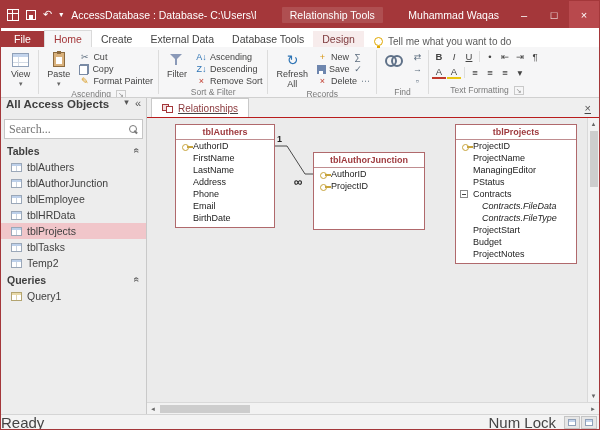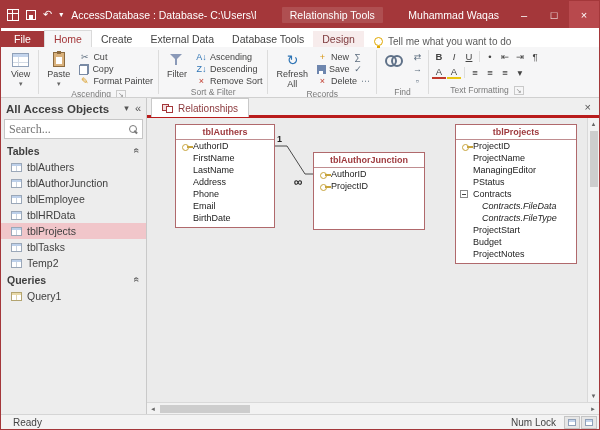--- a/index.html
+++ b/index.html
@@ -75,21 +75,21 @@
   .tfrow { display:flex; align-items:center; gap:1px; height:16px; }
   .tfbtn { min-width:14px; height:15px; display:flex; align-items:center; justify-content:center; font-size:9.5px; color:#444; padding:0 1px; }
   .tfbtn.b { font-weight:bold; } .tfbtn.i { font-style:italic; } .tfbtn.u { text-decoration:underline; }
   .tfbtn.fontcolor { border-bottom:2px solid #C0392B; height:13px; }
   .tfbtn.hlcolor { border-bottom:2px solid #E8C410; height:13px; }
   .tfsep { width:1px; height:11px; background:#DCDCDC; margin:0 2px; }
   
   .bodyrow { flex:1; min-height:0; display:flex; }
   
   .nav { width:146px; flex:none; background:#EDEDED; border-right:1px solid #C9C9C9; display:flex; flex-direction:column; font-size:10.5px; }
-  .nav-header { height:21px; flex:none; display:flex; align-items:center; padding:0 5px; gap:4px; }
+  .nav-header { height:21px; flex:none; display:flex; align-items:flex-start; padding:0 5px; gap:4px; }
   .nav-title { font-weight:bold; font-size:11.5px; color:#3F3F3F; white-space:nowrap; }
   .nav-hbtn { margin-left:auto; color:#555; font-size:9px; line-height:1; }
   .nav-hbtn.shutter { margin-left:2px; font-size:11px; }
   .nav-search { height:20px; flex:none; margin:0 3px 3px; background:#fff; border:1px solid #C6C6C6; display:flex; align-items:center; padding:0 4px; }
   .nav-search input { flex:1; border:none; outline:none; font-size:12px; font-family:Liberation Serif, serif; color:#555; background:transparent; min-width:0; }
   .icon-mag { width:9px; height:9px; position:relative; flex:none; }
   .icon-mag::before { content:""; position:absolute; left:0; top:0; width:6px; height:6px; border:1.5px solid #7A7A7A; border-radius:50%; }
   .icon-mag::after { content:""; position:absolute; left:5.5px; top:5.5px; width:4px; height:1.5px; background:#7A7A7A; transform:rotate(45deg); transform-origin:0 0; }
   .nav-tree { flex:1; overflow:hidden; }
   .nav-section { height:17px; display:flex; align-items:center; padding:0 6px; font-weight:bold; color:#3F3F3F; }
@@ -97,21 +97,21 @@
   .nav-item { height:16px; display:flex; align-items:center; gap:5px; padding:0 4px 0 10px; color:#3F3F3F; white-space:nowrap; }
   .nav-item.selected { background:#F1C6CA; }
   .icon-table { display:inline-block; width:11px; height:9px; border:1px solid #9AA7B8; background:#fff; position:relative; flex:none; }
   .icon-table::before { content:""; position:absolute; left:0; right:0; top:0; height:2px; background:#BDD0EA; }
   .icon-table::after { content:""; position:absolute; left:4px; top:2px; bottom:0; width:1px; background:#C9D2DE; }
   .icon-query { display:inline-block; width:11px; height:9px; border:1px solid #B3A470; background:#fff; position:relative; flex:none; }
   .icon-query::before { content:""; position:absolute; left:0; right:0; top:0; height:2px; background:#E8D9A8; }
   .icon-query::after { content:""; position:absolute; left:4px; top:2px; bottom:0; width:1px; background:#DDD3B0; }
   
   .main { flex:1; min-width:0; display:flex; flex-direction:column; background:#EBEBEB; }
-  .doctab-bar { height:20px; flex:none; background:#EFEFEF; border-bottom:3px solid #b91c1c; display:flex; align-items:flex-start; padding-left:4px; }
+  .doctab-bar { height:20px; flex:none; background:#EFEFEF; border-bottom:1px solid #b91c1c; display:flex; align-items:center; padding-left:4px;text-decoration:underline; }
   .doctab { background:#fff; border:1px solid #C9C9C9; border-bottom:none; height:19px; display:flex; align-items:center; gap:5px; padding:0 10px; font-size:10px; color:#8C3A3E; }
   .icon-rel { width:11px; height:9px; position:relative; flex:none; }
   .icon-rel::before { content:""; position:absolute; left:0; top:0; width:5px; height:5px; border:1px solid #A4373A; background:#F3DDDE; }
   .icon-rel::after { content:""; position:absolute; right:0; bottom:0; width:5px; height:5px; border:1px solid #A4373A; background:#fff; }
   .doc-close { margin-left:auto; margin-right:4px; align-self:center; font-size:11px; color:#555; padding:0 4px; }
   .canvas { flex:1; min-height:0; position:relative; background:#EBEBEB; overflow:hidden; }
   .rel-lines { position:absolute; left:0; top:0; width:100%; height:100%; }
   .dtable { position:absolute; background:#fff; border:1px solid #B0696C; font-size:9px; padding-bottom:3px; }
   .dtable-title { height:15px; line-height:15px; text-align:center; color:#9E3A3E; font-weight:bold; border-bottom:1px solid #C08D90; }
   .drow { position:relative; height:12px; line-height:12px; padding-left:17px; color:#222; white-space:nowrap; overflow:hidden; }
@@ -124,21 +124,21 @@
   .expander::after { content:""; position:absolute; left:1px; top:2.5px; width:4px; height:1px; background:#444; }
   
   .vscroll { position:absolute; right:0; top:0; bottom:0; width:12px; background:#F2F2F2; border-left:1px solid #D9D9D9; display:flex; flex-direction:column; align-items:center; }
   .vscroll .sbarrow { height:12px; display:flex; align-items:center; justify-content:center; width:100%; font-size:6px; color:#666; flex:none; }
   .vthumb { width:8px; height:56px; background:#CDCDCD; margin-top:1px; flex:none; }
   .vsp, .hsp { flex:1; }
   .hscroll { height:12px; flex:none; background:#F2F2F2; border-top:1px solid #D9D9D9; display:flex; align-items:center; }
   .hscroll .sbarrow { width:12px; height:100%; display:flex; align-items:center; justify-content:center; font-size:6px; color:#666; flex:none; }
   .hthumb { width:90px; height:8px; background:#CDCDCD; margin-left:1px; flex:none; }
   
-  .statusbar { height:15px; flex:none; background:#F3F3F3; border-top:1px solid #D5D5D5; display:flex; align-items:center; font-size:10px; color:#444; padding-left:12px; }
+  .statusbar { height:15px; flex:none; background:#F3F3F3; border-top:1px solid #D5D5D5; display:flex; align-items:center; font-size:15px; color:#444; padding-left:0; }
   .sb-right { margin-left:auto; display:flex; align-items:center; gap:8px; }
   .sb-views { display:flex; gap:1px; margin-right:2px; }
   .sb-viewbtn { width:16px; height:13px; background:#E6E6E6; border:1px solid #C4C4C4; display:flex; align-items:center; justify-content:center; }
   .sb-viewbtn .vb { width:8px; height:7px; border:1px solid #8FA0B8; background:linear-gradient(#C3D4EC 0 2px, #fff 2px); }
 </style>
 </head>
 <body>
 
 <div id="app">
 

